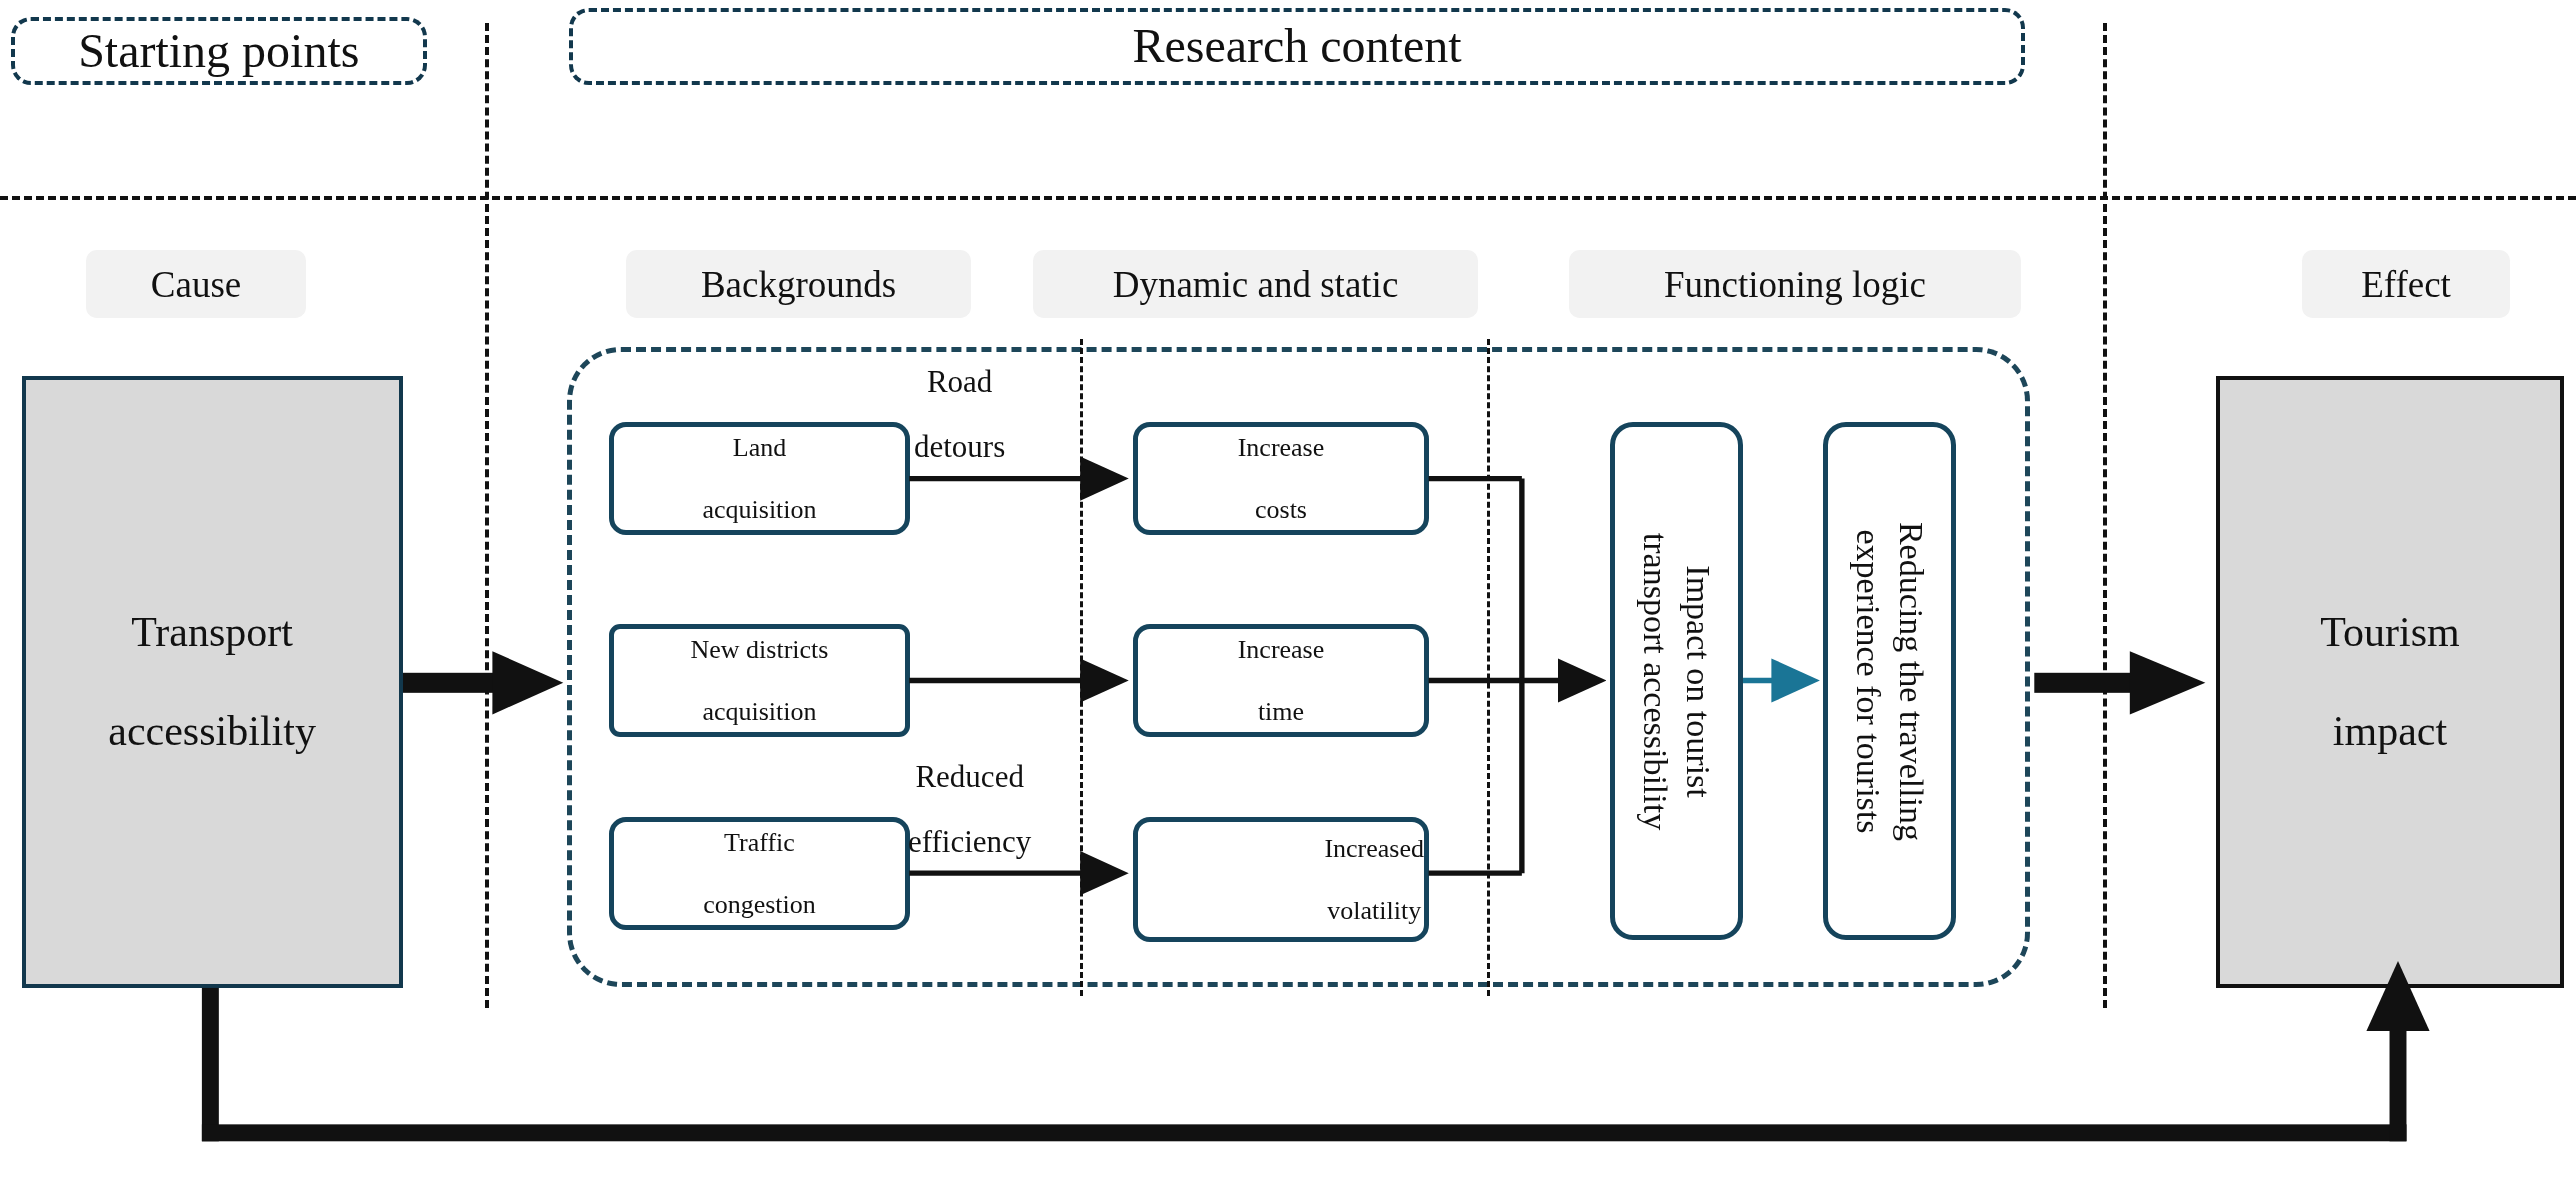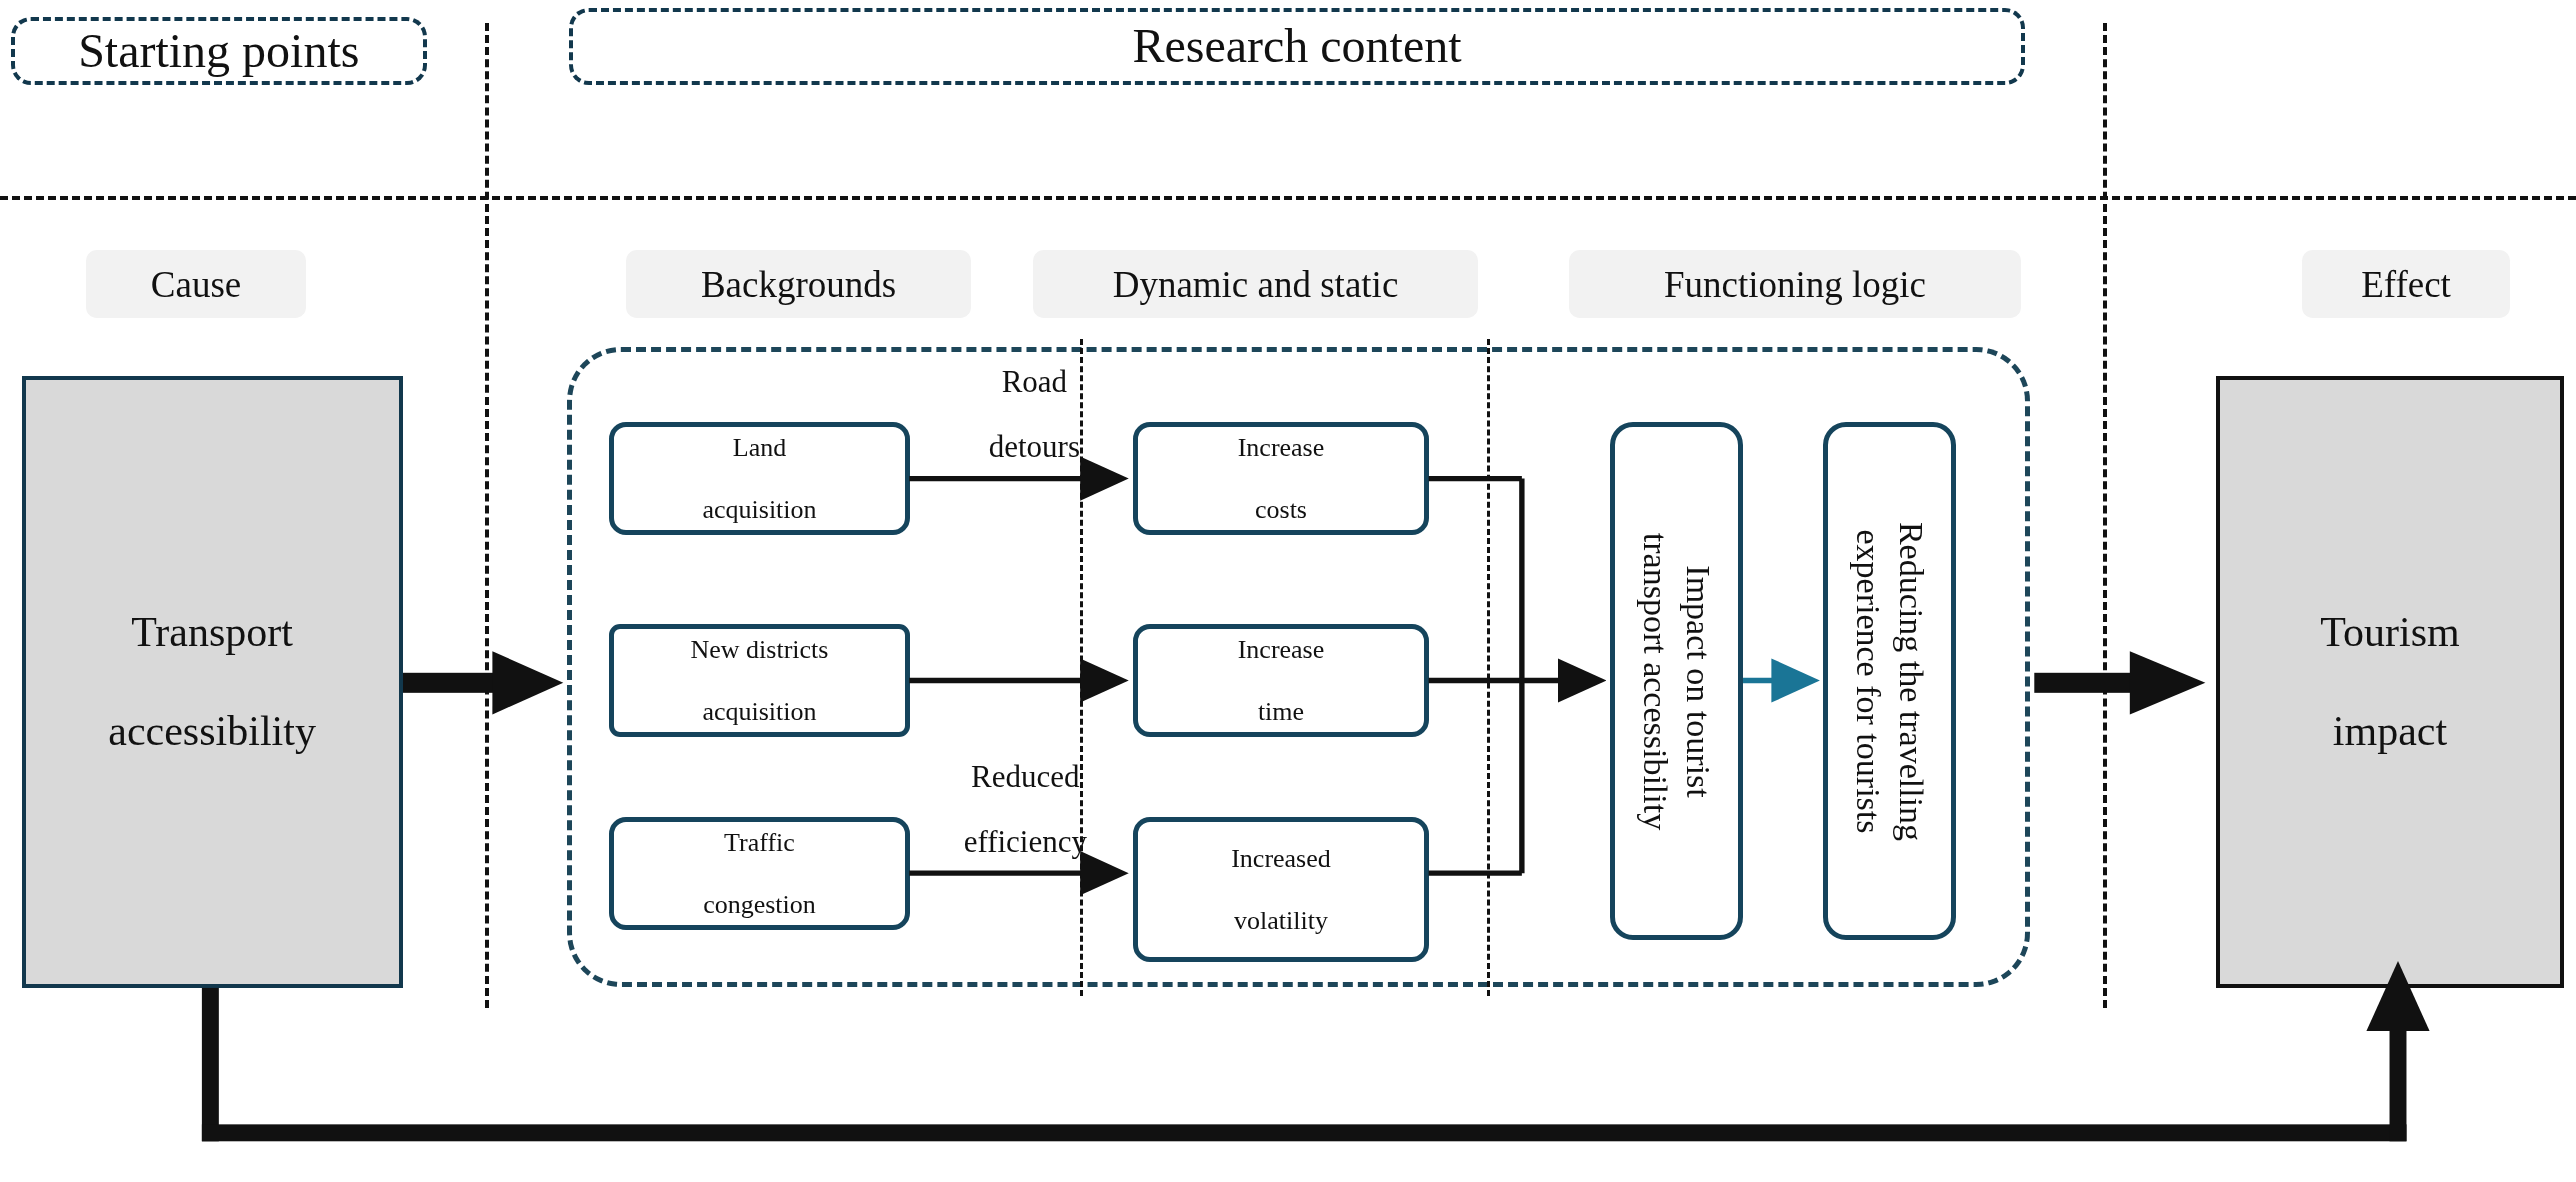--- a/index.html
+++ b/index.html
@@ -81,21 +81,21 @@
     transform:rotate(90deg);
     white-space:nowrap;
     font-size:34px;
     line-height:1.25;
     color:#111;
     text-align:center;
   }
 
   
   .edge-label{
-    display:flex;align-items:center;justify-content:flex-end;
+    display:flex;align-items:center;justify-content:flex-start;
     text-align:center;color:#111;
   }
   .edge-label span{font-size:31px;line-height:1.05;display:block;}
 
   svg.overlay{position:absolute;left:0;top:0;width:2576px;height:1183px;pointer-events:none;}
 </style>
 </head>
 <body>
 
 <div id="stage">
@@ -169,21 +169,21 @@
   </div>
 
   <div class="abs node" style="left:1133px;top:422px;width:296px;height:113px;">
     <span><span>Increase</span><br><span>costs</span></span>
   </div>
 
   <div class="abs node" style="left:1133px;top:624px;width:296px;height:113px;">
     <span><span>Increase</span><br><span>time</span></span>
   </div>
 
-  <div class="abs node" style="left:1133px;top:817px;width:296px;height:145px;">
+  <div class="abs node" style="left:1133px;top:817px;width:296px;height:125px;justify-content:flex-end;">
     <span><span>Increased</span><br><span>volatility</span></span>
   </div>
 
   <div class="abs node-v" style="left:1610px;top:422px;width:133px;height:518px;">
     <div class="vtxt">
       <span>Impact on tourist</span><br>
       <span>transport accessibility</span>
     </div>
   </div>
 

